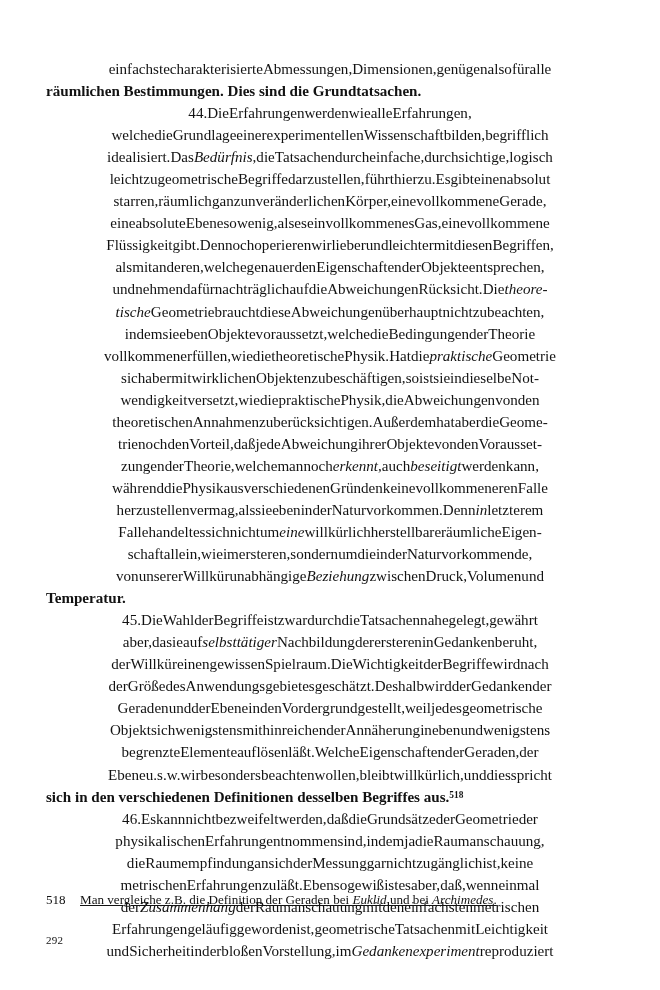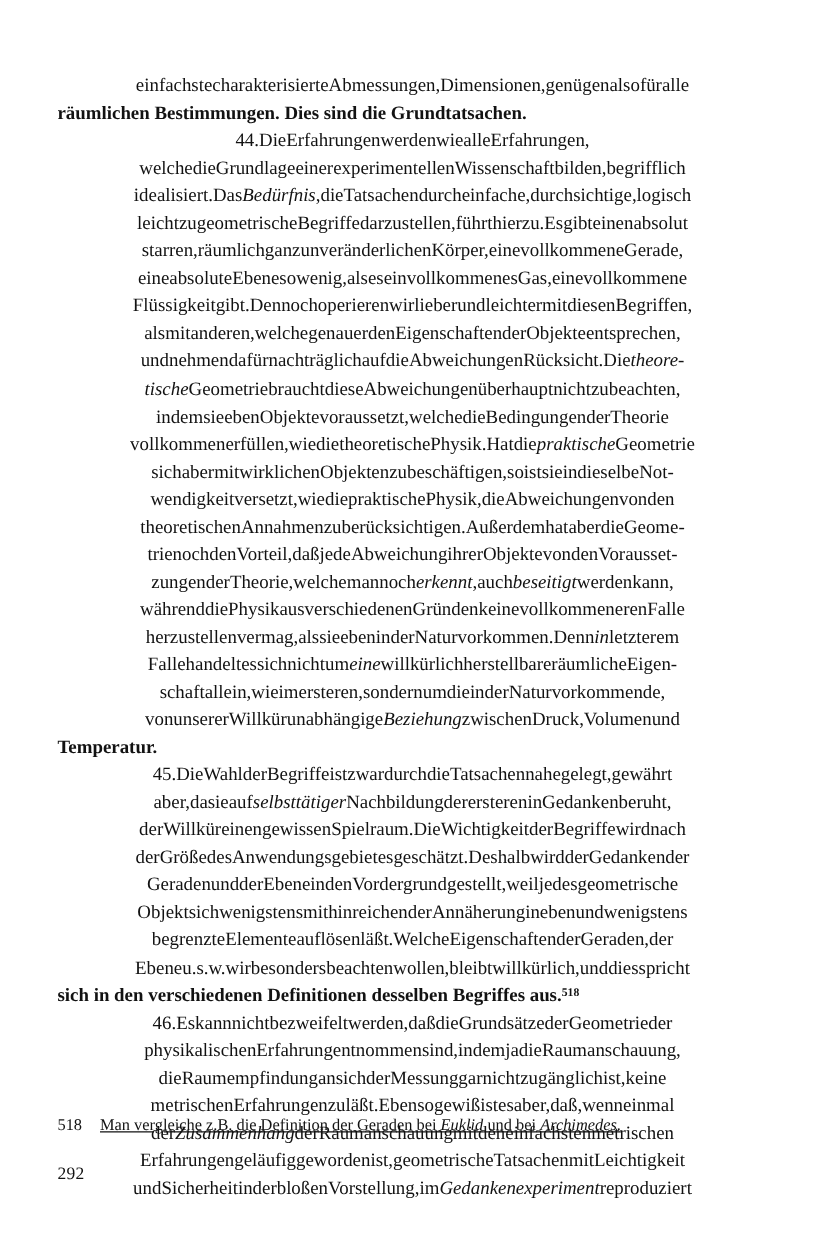--- a/index.html
+++ b/index.html
@@ -86,21 +86,21 @@
     white-space: pre;
   }
   .footnote .fn-text {
     white-space: pre;
     text-decoration: underline;
   }
   .folio {
     position: absolute;
     left: 46px;
     top: 931px;
-    font-size: 14px;
+    font-size: 11px;
     line-height: 18px;
     letter-spacing: 0.2px;
   }
 </style>
 </head>
 <body>
 
 <div class="page">
 
   <div class="textblock">

